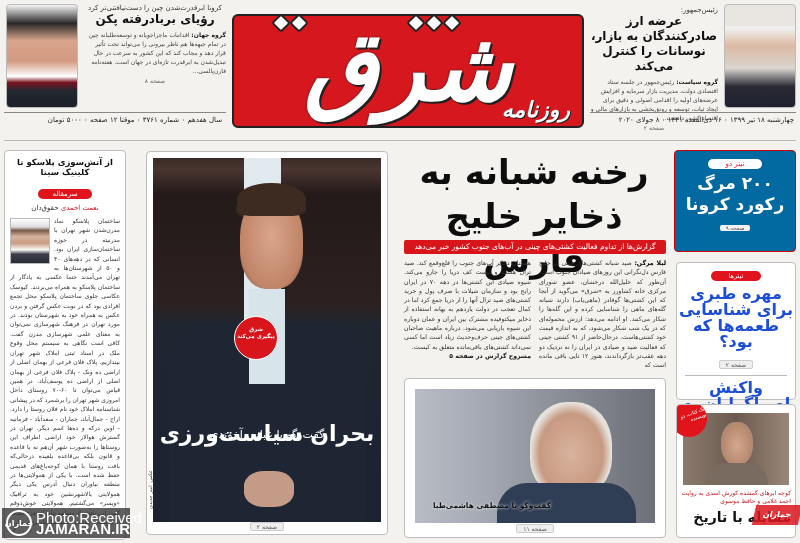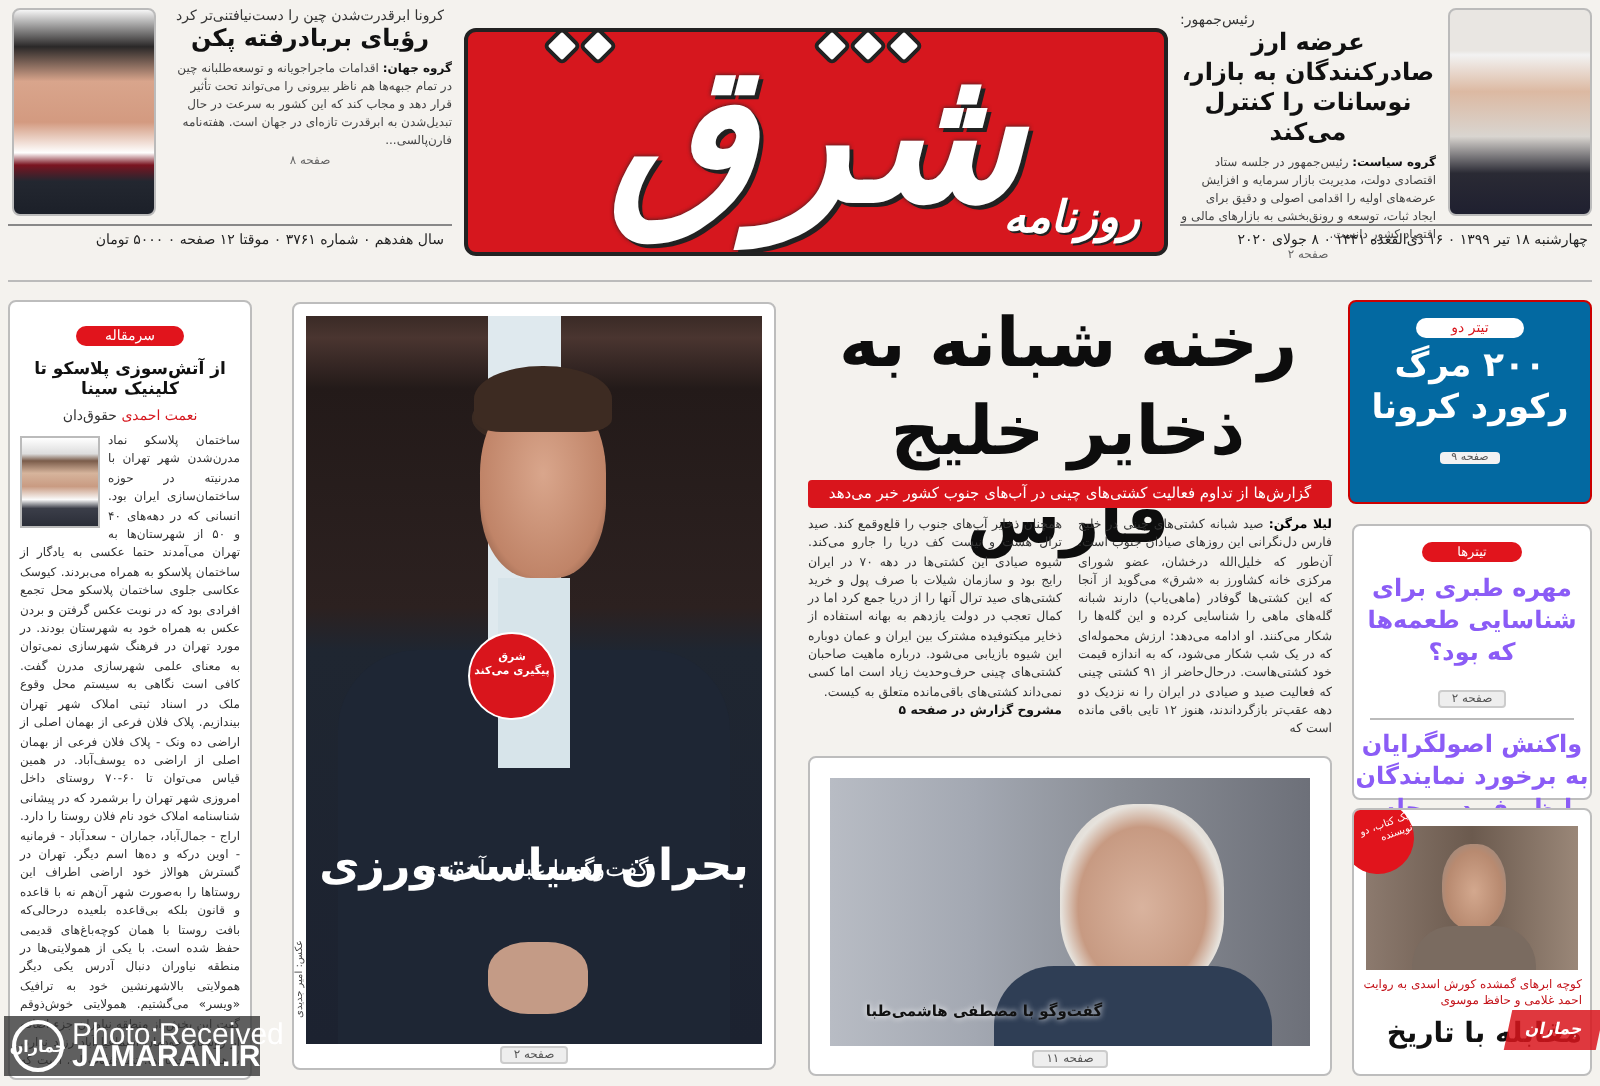--- a/index.html
+++ b/index.html
@@ -74,21 +74,21 @@
 
   
   .right-red { left: 674px; top: 150px; width: 122px; height: 102px; background: #0369a1; border-radius: 4px; border: 1px solid #c00; color: #fff; text-align: center; }
   .right-red .tag { display: inline-block; background: #fff; color: #d9151c; font-size: 7px; border-radius: 8px; padding: 1px 18px; margin-top: 6px; }
   .right-red .big { font-size: 17px; font-weight: bold; line-height: 21px; margin-top: 3px; }
   .right-red .small { font-size: 6.5px; line-height: 9px; }
   .right-red .pg { display: inline-block; background: #f2f2f2; color: #555; font-size: 5.5px; padding: 0 6px; margin-top: 3px; border-radius: 2px; }
 
   .right-box2 { left: 676px; top: 262px; width: 120px; height: 138px; text-align: center; }
   .right-box2 .tag { display: inline-block; background: #e1141c; color: #fff; font-size: 6.5px; border-radius: 8px; padding: 1px 18px; margin-top: 0; }
-  .right-box2 .title { font-size: 12px; font-weight: bold; line-height: 16px; margin-top: 4px; color: #8b5cf6; }
+  .right-box2 .title { font-size: 16px; font-weight: bold; line-height: 16px; margin-top: 4px; color: #1d4ed8; }
   .right-box2 .sep { height: 1px; background: #bbb; margin: 4px 8px; }
 
   .right-box3 { left: 676px; top: 404px; width: 120px; height: 134px; text-align: right; overflow: hidden; }
   .right-box3 .photo { position: absolute; left: 6px; top: 8px; right: 6px; height: 72px; background: linear-gradient(90deg,#8c7a6e 0%, #6b5a4e 50%, #9a8778 100%); }
   .right-box3 .face2 { position: absolute; left: 36%; top: 12%; width: 30%; height: 60%; border-radius: 45%; background: radial-gradient(ellipse at 50% 55%, #d3a88e 0%, #b88a70 60%, #8a8a8a 100%); }
   .right-box3 .jacket { position: absolute; left: 22%; bottom: 0; width: 58%; height: 30%; background: #7a6b60; border-radius: 20px 20px 0 0; }
   .burst { position: absolute; left: -6px; top: -4px; width: 36px; height: 36px; border-radius: 50%; background: #e1141c; color: #fff; font-size: 5px; line-height: 6px; padding-top: 10px; transform: rotate(-20deg); z-index: 2; }
   .right-box3 .cap { position: absolute; left: 4px; right: 4px; top: 84px; font-size: 6px; line-height: 8px; color: #c4141b; }
   .right-box3 .big { position: absolute; left: 4px; right: 4px; top: 104px; font-size: 14px; font-weight: bold; color: #111; }
 
@@ -110,43 +110,43 @@
       <span></span>
       <span></span>
       <span></span>
     </div>
   <div class="logo-word">شرق</div>
   <div class="logo-sub">روزنامه</div>
 </div>
 
 <div class="abs teaser-photo photo-rouhani"></div>
 <div class="abs teaser" style="left:590px; top:6px; width:128px;">
-  <div class="kicker" style="text-align:left;">رئیس‌جمهور:</div>
+  <div class="kicker" style="text-align:right;">رئیس‌جمهور:</div>
   <div class="title" style="text-align:center;">عرضه ارز صادرکنندگان به بازار، نوسانات را کنترل می‌کند</div>
   <div class="body" style="margin-top:3px;"><b>گروه سیاست:</b> <span>رئیس‌جمهور در جلسه ستاد اقتصادی دولت، مدیریت بازار سرمایه و افزایش عرضه‌های اولیه را اقدامی اصولی و دقیق برای ایجاد ثبات، توسعه و رونق‌بخشی به بازارهای مالی و اقتصاد کشور دانست.</span></div>
   <div class="page">صفحه ۲</div>
 </div>
 
 <div class="abs teaser-photo photo-xi"></div>
 <div class="abs teaser" style="left:84px; top:4px; width:142px;">
   <div class="kicker" style="text-align:center;">کرونا ابرقدرت‌شدن چین را دست‌نیافتنی‌تر کرد</div>
   <div class="title" style="text-align:center;">رؤیای بربادرفته پکن</div>
   <div class="body" style="margin-top:3px;"><b>گروه جهان:</b> <span>اقدامات ماجراجویانه و توسعه‌طلبانه چین در تمام جبهه‌ها هم ناظر بیرونی را می‌تواند تحت تأثیر قرار دهد و مجاب کند که این کشور به سرعت در حال تبدیل‌شدن به ابرقدرت تازه‌ای در جهان است. هفته‌نامه فارن‌پالسی...</span></div>
   <div class="page">صفحه ۸</div>
 </div>
 
 <div class="abs rule" style="left:590px; top:112px; width:206px;"></div>
 <div class="abs dateline" style="right:6px; top:116px;">چهارشنبه ۱۸ تیر ۱۳۹۹ ۰ ۱۶ ذی‌القعده ۱۴۴۱ ۰ ۸ جولای ۲۰۲۰</div>
 <div class="abs rule" style="left:4px; top:112px; width:222px;"></div>
 <div class="abs dateline" style="left:6px; top:116px; width:216px; text-align:right;">سال هفدهم ۰ شماره ۳۷۶۱ ۰ موقتا ۱۲ صفحه ۰ ۵۰۰۰ تومان</div>
 <div class="abs rule" style="left:4px; top:140px; width:792px; background:#bbb;"></div>
 
 <div class="abs panel left-col">
+  <div style="text-align:center; font-size:8.5px; font-weight:bold; margin-top:6px;">از آتش‌سوزی پلاسکو تا کلینیک سینا</div>
   <div style="text-align:center; margin-top:4px;"><span class="pill">سرمقاله</span></div>
-  <div style="text-align:center; font-size:8.5px; font-weight:bold; margin-top:6px;">از آتش‌سوزی پلاسکو تا کلینیک سینا</div>
   <div style="text-align:center; font-size:7px; margin-top:4px;">
     <span style="color:#d6171e;">نعمت احمدی</span>
     <span style="color:#333;text-align:center;">حقوق‌دان</span>
   </div>
   <div style="padding:4px 5px 0 5px; height:320px; overflow:hidden;">
     <div class="author-photo"></div>
     <div class="col-text">ساختمان پلاسکو نماد مدرن‌شدن شهر تهران با مدرنیته در حوزه ساختمان‌سازی ایران بود. انسانی که در دهه‌های ۴۰ و ۵۰ از شهرستان‌ها به تهران می‌آمدند حتما عکسی به یادگار از ساختمان پلاسکو به همراه می‌بردند. کیوسک عکاسی جلوی ساختمان پلاسکو محل تجمع افرادی بود که در نوبت عکس گرفتن و بردن عکس به همراه خود به شهرستان بودند. در مورد تهران در فرهنگ شهرسازی نمی‌توان به معنای علمی شهرسازی مدرن گفت. کافی است نگاهی به سیستم محل وقوع ملک در اسناد ثبتی املاک شهر تهران بیندازیم. پلاک فلان فرعی از بهمان اصلی از اراضی ده ونک - پلاک فلان فرعی از بهمان اصلی از اراضی ده یوسف‌آباد. در همین قیاس می‌توان تا ۶۰-۷۰ روستای داخل امروزی شهر تهران را برشمرد که در پیشانی شناسنامه املاک خود نام فلان روستا را دارد. اراج - جمال‌آباد، جماران - سعدآباد - فرمانیه - اوین درکه و ده‌ها اسم دیگر. تهران در گسترش هوالاز خود اراضی اطراف این روستاها را به‌صورت شهر آن‌هم نه با قاعده و قانون بلکه بی‌قاعده بلعیده درحالی‌که بافت روستا با همان کوچه‌باغ‌های قدیمی حفظ شده است. با یکی از همولایتی‌ها در منطقه نیاوران دنبال آدرس یکی دیگر همولایتی بالاشهرنشین خود به ترافیک «ویسر» می‌گشتیم. همولایتی خوش‌ذوقم گفت این بخش از منطقه نیاوران جزء اضافه از روستای خودمان اسماعیل‌آباد رزند ندارد. با همان کوچه‌باغ‌ها. تنها تفاوت این است که از پس...</div>
   </div>
 </div>
 

